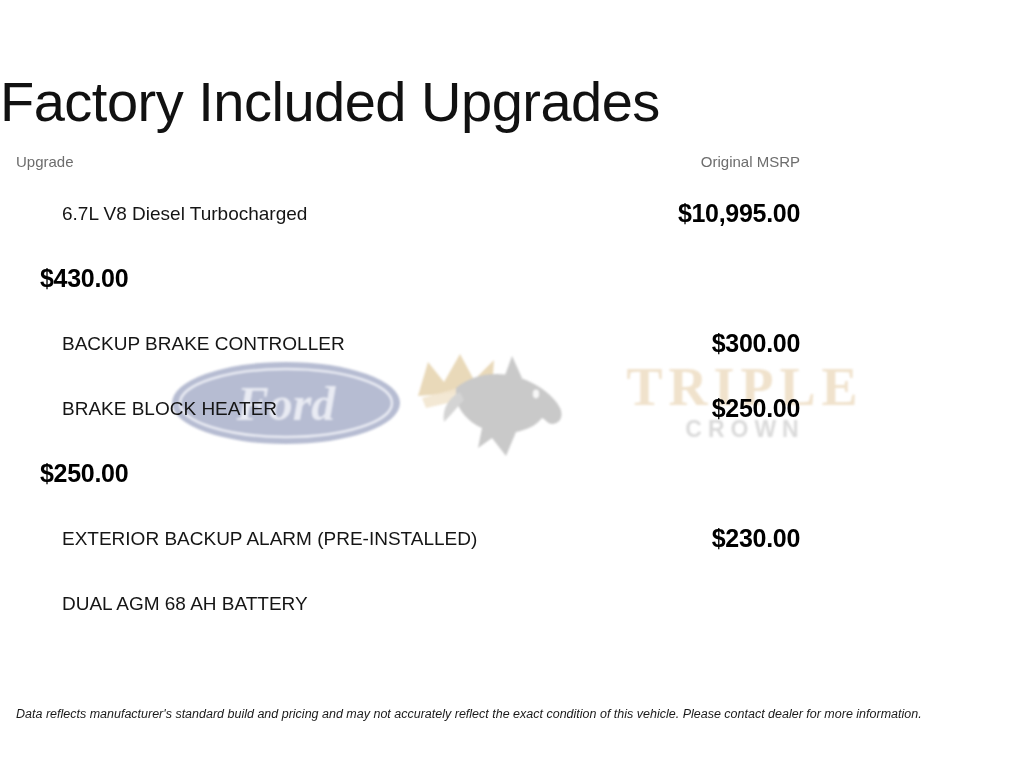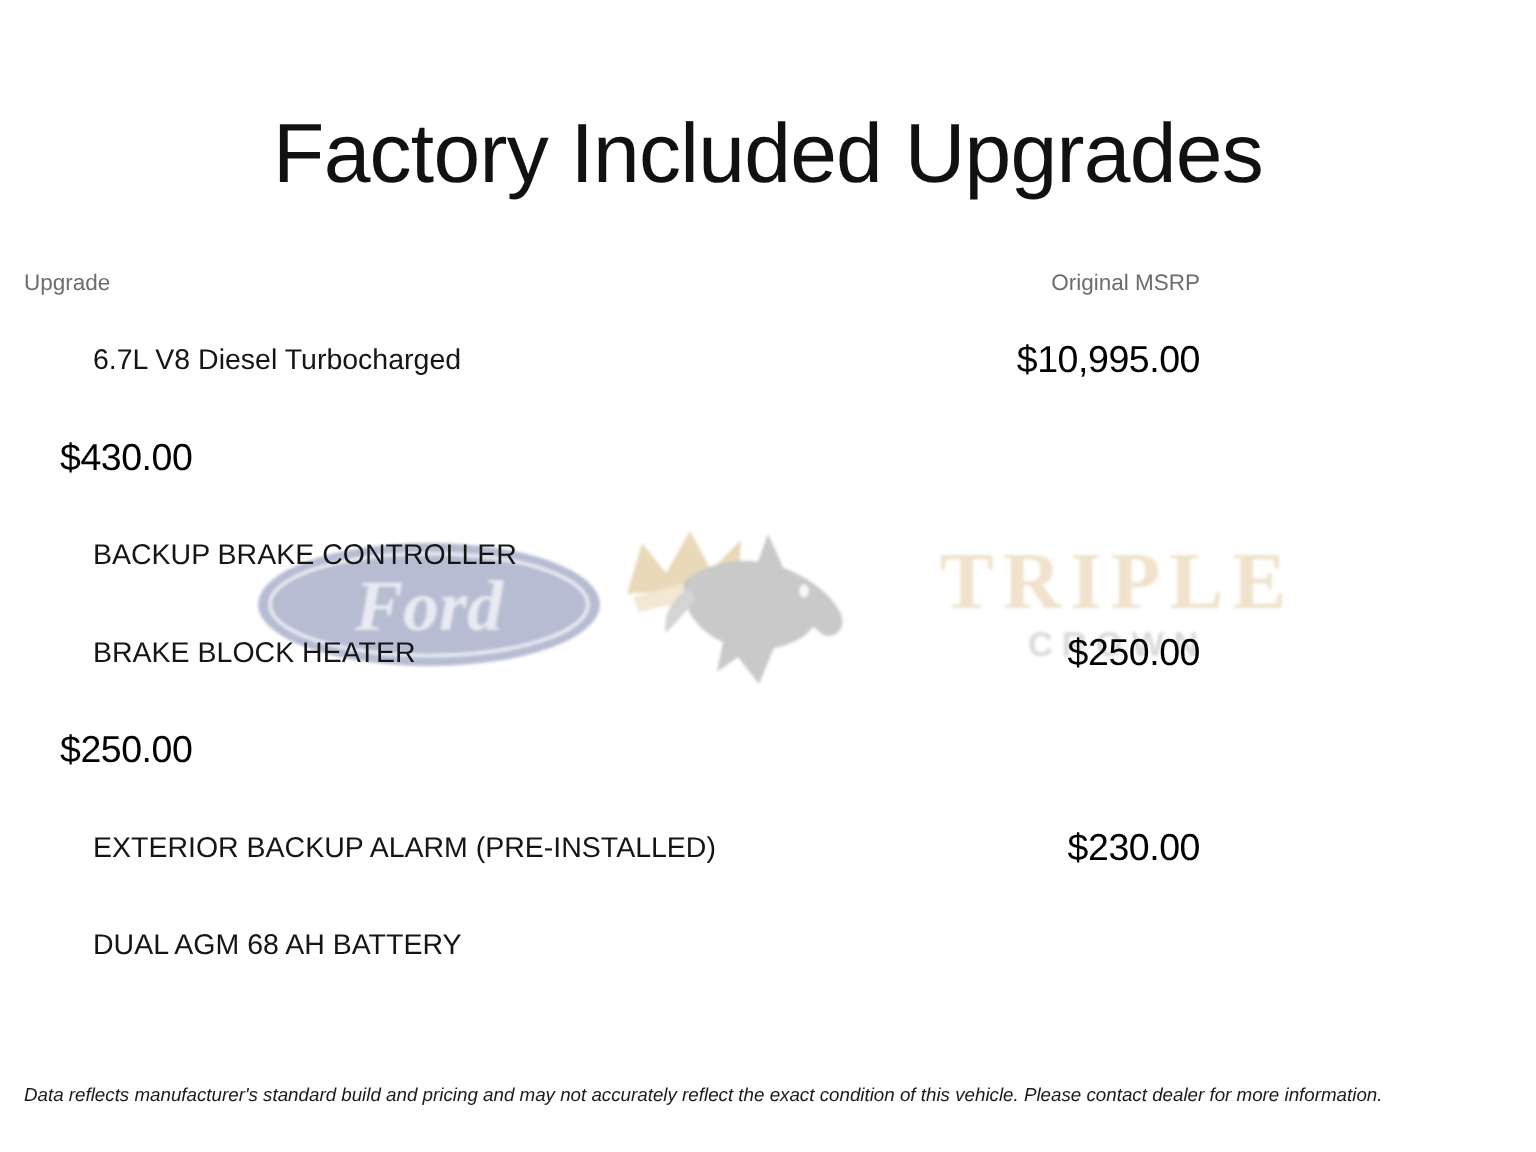--- a/index.html
+++ b/index.html
@@ -76,34 +76,33 @@
     line-height: 26px;
     white-space: nowrap;
   }
 
   
   .title {
     position: absolute;
     left: 0;
     top: 30px;
     width: 1024px;
-    text-align: center;
     font-size: 56px;
     font-weight: 400;
     color: #111111;
     letter-spacing: -0.5px;
     line-height: 68px;
     z-index: 2;
   }
 
   
   .table {
     position: absolute;
     left: 0;
-    top: 168px;
+    top: 141px;
     width: 832px;
     z-index: 2;
   }
   .row {
     display: flex;
     align-items: center;
     justify-content: space-between;
     box-sizing: border-box;
     padding: 0 32px 0 16px;
   }
@@ -132,30 +131,30 @@
     color: #6d6d6d;
   }
   .data .col-name {
     font-size: 19px;
     font-weight: 400;
     color: #151515;
     margin-left: 46px;
   }
   .data .col-price {
     font-size: 25px;
-    font-weight: 400;
+    font-weight: 700;
     color: #000000;
     letter-spacing: -0.3px;
   }
 
   
   .footer {
     position: absolute;
     left: 16px;
-    top: 722px;
+    top: 706px;
     width: 992px;
     font-size: 12.5px;
     font-style: italic;
     font-weight: 400;
     color: #1a1a1a;
     line-height: 16px;
     z-index: 2;
   }
 </style>
 </head>
@@ -213,20 +212,21 @@
       <div class="col-price">$10,995.00</div>
     </div>
 
 
     <div class="row data">
       <div class="col-price">$430.00</div>
     </div>
 
     <div class="row data">
       <div class="col-name">BACKUP BRAKE CONTROLLER</div>
+      <div class="col-price">$300.00</div>
     </div>
 
     <div class="row data">
       <div class="col-name">BRAKE BLOCK HEATER</div>
       <div class="col-price">$250.00</div>
     </div>
 
     <div class="row data">
       <div class="col-price">$250.00</div>
     </div>

